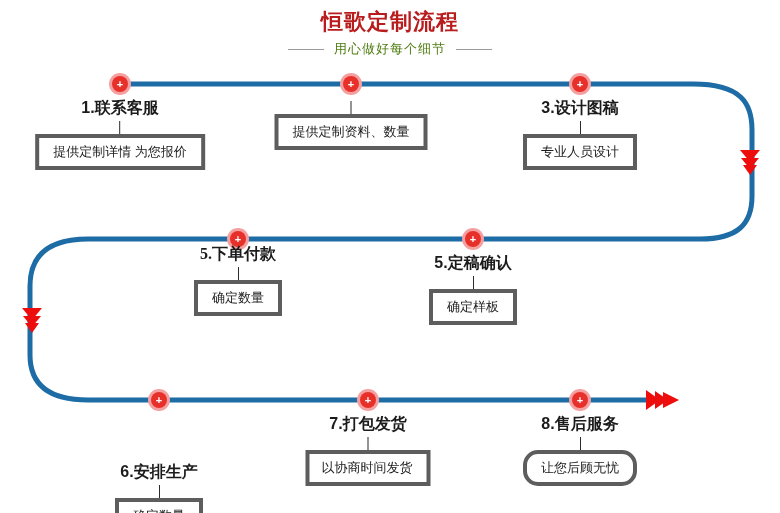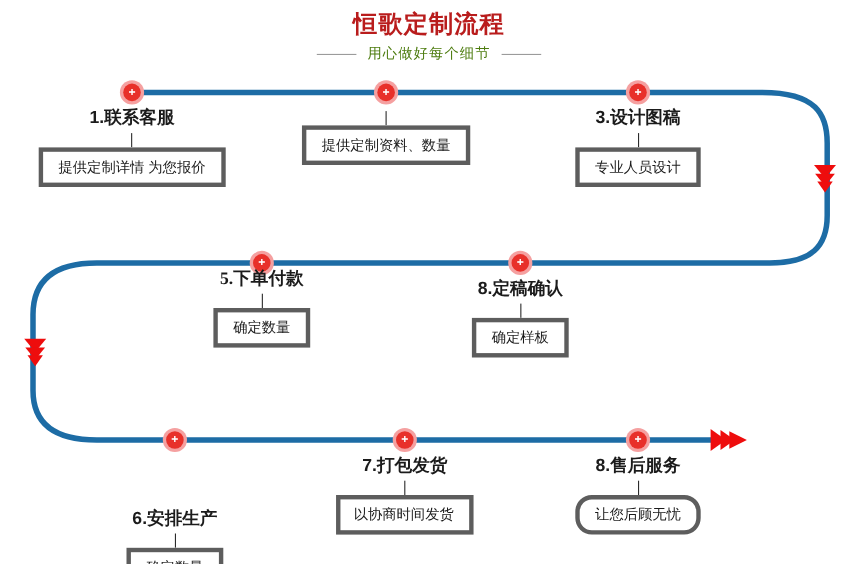--- a/index.html
+++ b/index.html
@@ -178,20 +178,20 @@
         <div class="node-core" style="background: rgb(232, 48, 42);">+</div>
       </div>
       <div class="node" style="left: 580px; top: 400px; background: rgb(245, 160, 160);">
         <div class="node-core" style="background: rgb(232, 48, 42);">+</div>
       </div>
     </div>
   <div id="steps-layer">
       <div class="step" style="left: 120px; top: 98px;"><div class="step-label">1.联系客服</div><div class="step-tick"></div><div class="step-box" style="border-color: rgb(93, 93, 93);">提供定制详情 为您报价</div></div>
       <div class="step" style="left: 351px; top: 98px;"><div class="step-tick"></div><div class="step-box" style="border-color: rgb(93, 93, 93);">提供定制资料、数量</div></div>
       <div class="step" style="left: 580px; top: 98px;"><div class="step-label">3.设计图稿</div><div class="step-tick"></div><div class="step-box" style="border-color: rgb(93, 93, 93);">专业人员设计</div></div>
-      <div class="step" style="left: 473px; top: 253px;"><div class="step-label">8.定稿确认</div><div class="step-tick"></div><div class="step-box" style="border-color: rgb(93, 93, 93);">确定样板</div></div>
+      <div class="step" style="left: 473px; top: 253px;"><div class="step-label">5.定稿确认</div><div class="step-tick"></div><div class="step-box" style="border-color: rgb(93, 93, 93);">确定样板</div></div>
       <div class="step" style="left: 238px; top: 244px; font-family: Liberation Serif, serif;"><div class="step-label">5.下单付款</div><div class="step-tick"></div><div class="step-box" style="border-color: rgb(93, 93, 93);">确定数量</div></div>
       <div class="step" style="left: 159px; top: 414px; margin-top: 48px;"><div class="step-label">6.安排生产</div><div class="step-tick"></div><div class="step-box" style="border-color: rgb(93, 93, 93);">确定数量</div></div>
       <div class="step" style="left: 368px; top: 414px;"><div class="step-label">7.打包发货</div><div class="step-tick"></div><div class="step-box" style="border-color: rgb(93, 93, 93); padding-left: 12px;">以协商时间发货</div></div>
       <div class="step" style="left: 580px; top: 414px;"><div class="step-label">8.售后服务</div><div class="step-tick"></div><div class="step-box" style="border-color: rgb(93, 93, 93); border-radius: 15px;">让您后顾无忧</div></div>
     </div>
 
 </div>
 
 </body></html>

